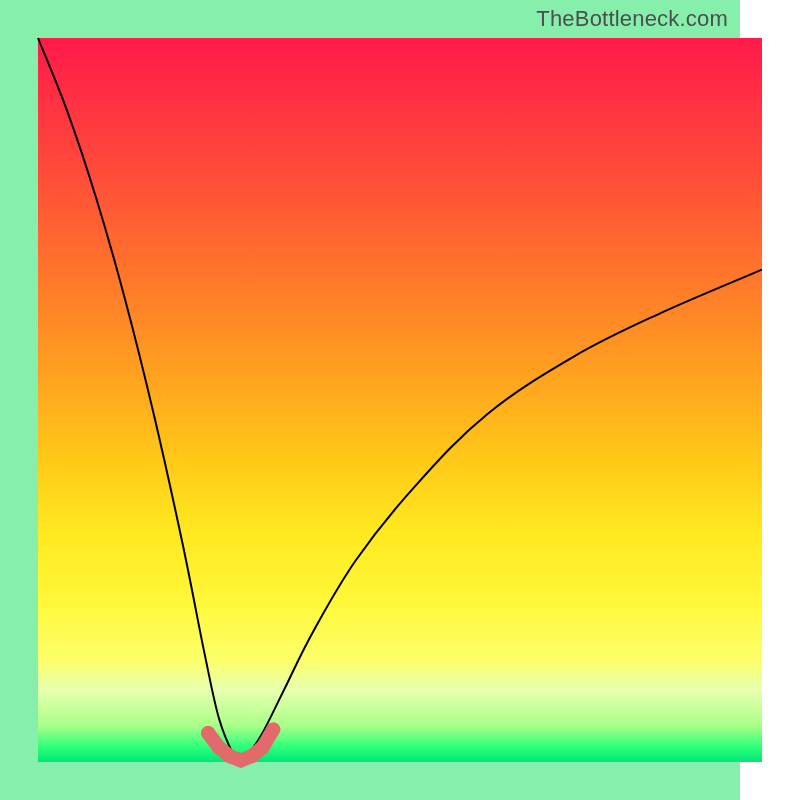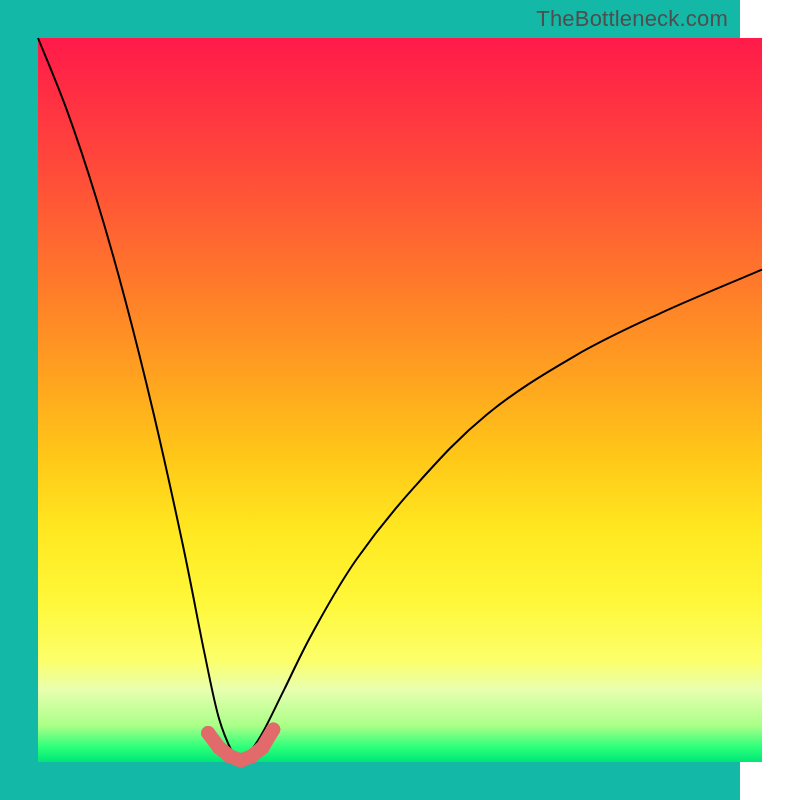--- a/index.html
+++ b/index.html
@@ -7,21 +7,21 @@
     padding: 0;
     width: 800px;
     height: 800px;
     overflow: hidden;
     font-family: Arial, Helvetica, sans-serif;
   }
   .frame {
     position: relative;
     width: 740px;
     height: 800px;
-    background: #14b8a6;
+    background: #86efac;
   }
   .watermark {
     position: absolute;
     top: 6px;
     right: 12px;
     color: #4e4e4e;
     font-size: 22px;
     font-weight: 400;
     letter-spacing: 0.2px;
     z-index: 10;

